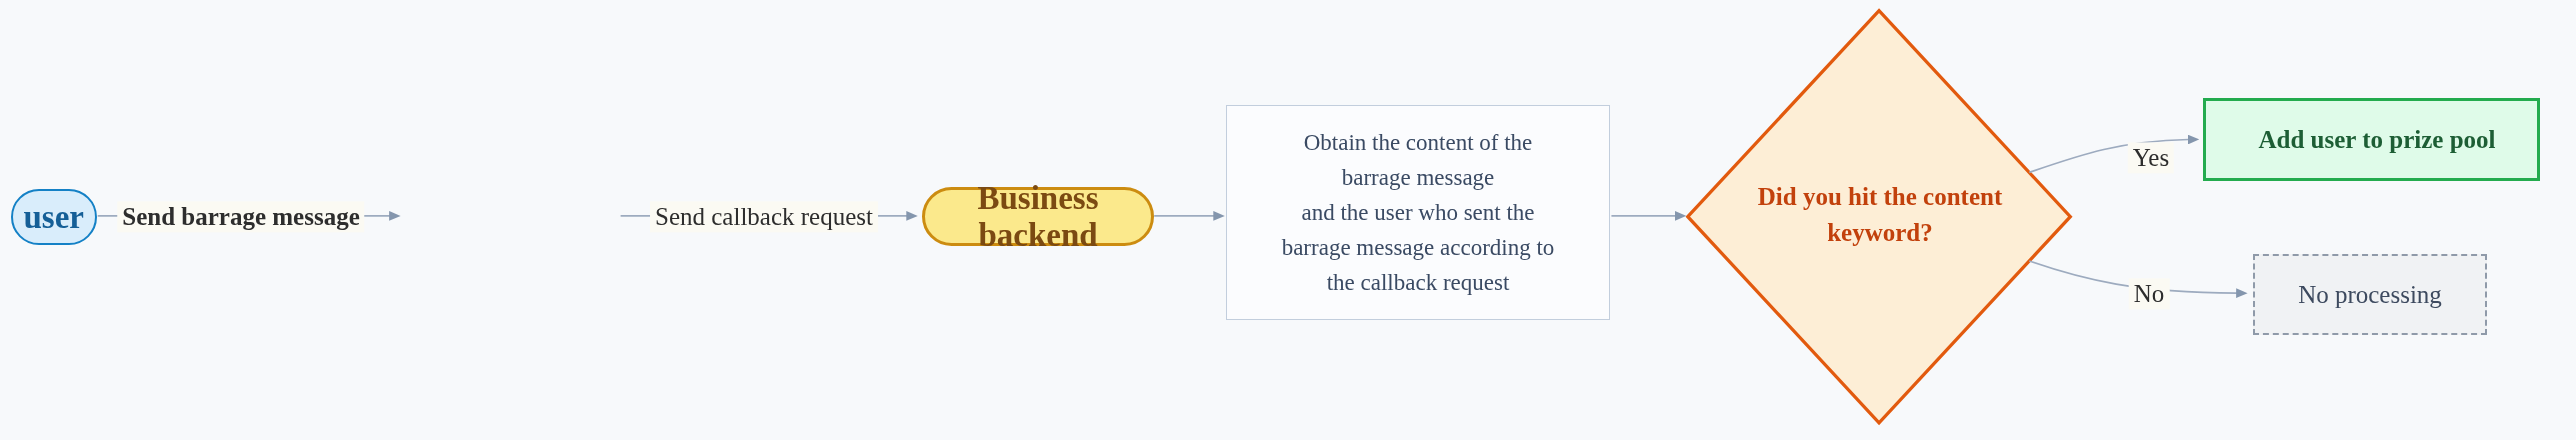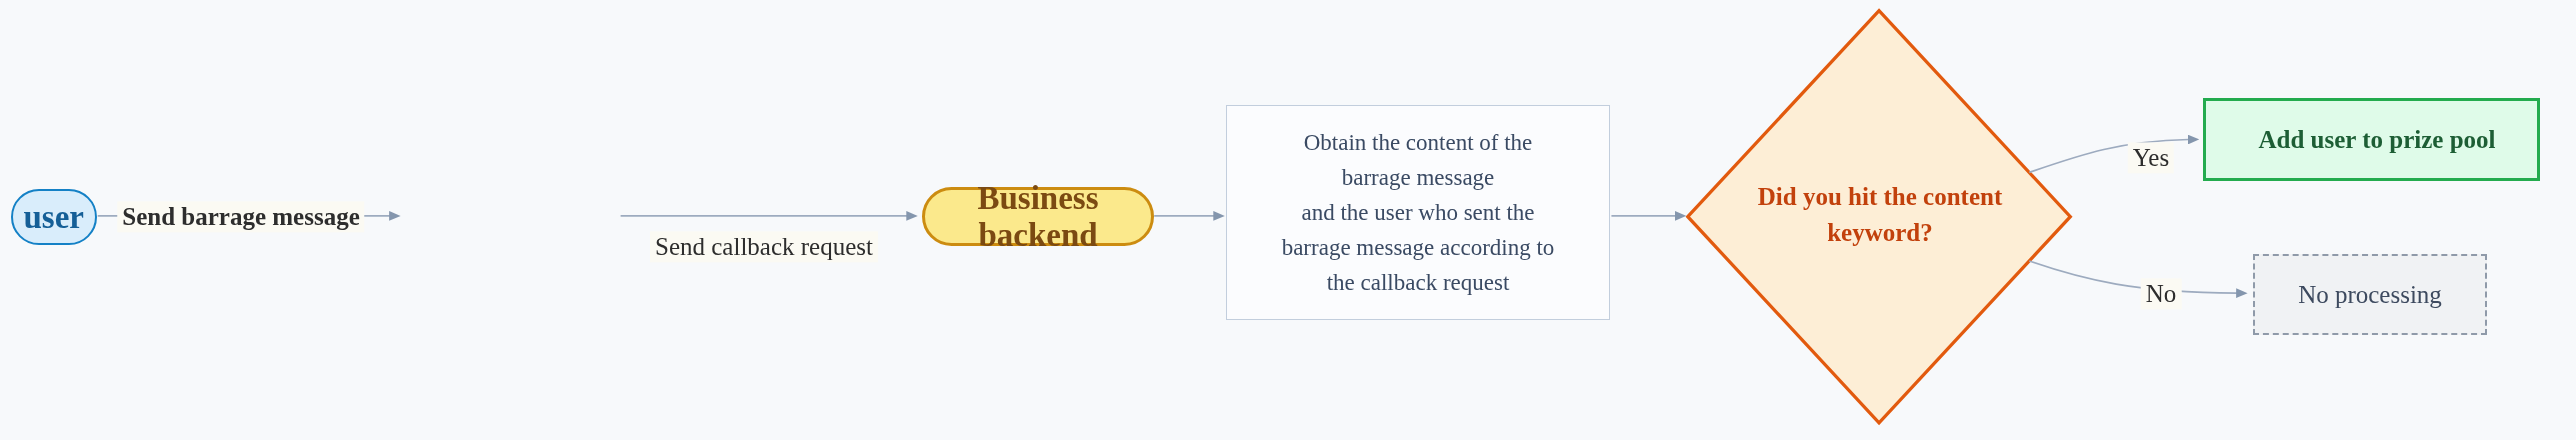--- a/index.html
+++ b/index.html
@@ -79,21 +79,21 @@
   }
   .edge-label {
     position: absolute;
     transform: translate(-50%, -50%);
     font-size: 25px;
     line-height: 28px;
     padding: 1.6px 5px;
     white-space: nowrap;
   }
   .lbl-send-barrage { left: 241px;  top: 217px; font-weight: bold; }
-  .lbl-send-callback{ left: 764px;  top: 217px; margin-top: 30px; }
+  .lbl-send-callback{ left: 764px;  top: 217px; }
   .lbl-yes          { left: 2151px; top: 158px; }
   .lbl-no           { left: 2149px; top: 294px; }
 </style>
 </head>
 <body>
 
 <div id="canvas" style="background-color: rgb(247, 249, 251);">
 
   <svg id="edges" viewBox="0 0 3136 536" xmlns="http://www.w3.org/2000/svg">
     <defs>
@@ -142,16 +142,16 @@
   <div class="node node-noop" style="background-color: rgb(240, 242, 244); border-color: rgb(143, 154, 169); color: rgb(61, 74, 95);">
     <span>No processing</span>
   </div>
 
   <div class="edge-label lbl-send-barrage" style="background-color: rgb(251, 250, 243); color: rgb(45, 45, 45);">Send barrage message</div>
 
   <div class="edge-label lbl-send-callback" style="background-color: rgb(251, 250, 243); color: rgb(45, 45, 45);">Send callback request</div>
 
   <div class="edge-label lbl-yes" style="background-color: rgb(251, 250, 243); color: rgb(45, 45, 45);">Yes</div>
 
-  <div class="edge-label lbl-no" style="background-color: rgb(251, 250, 243); color: rgb(45, 45, 45); margin-left: 12px;">No</div>
+  <div class="edge-label lbl-no" style="background-color: rgb(251, 250, 243); color: rgb(45, 45, 45);">No</div>
 
 </div>
 
 
 </body></html>

